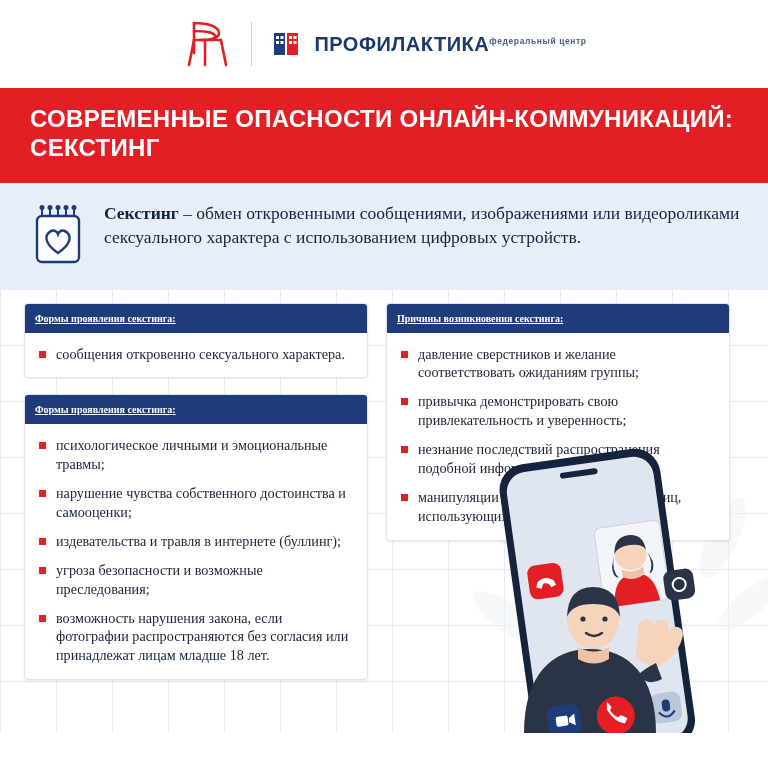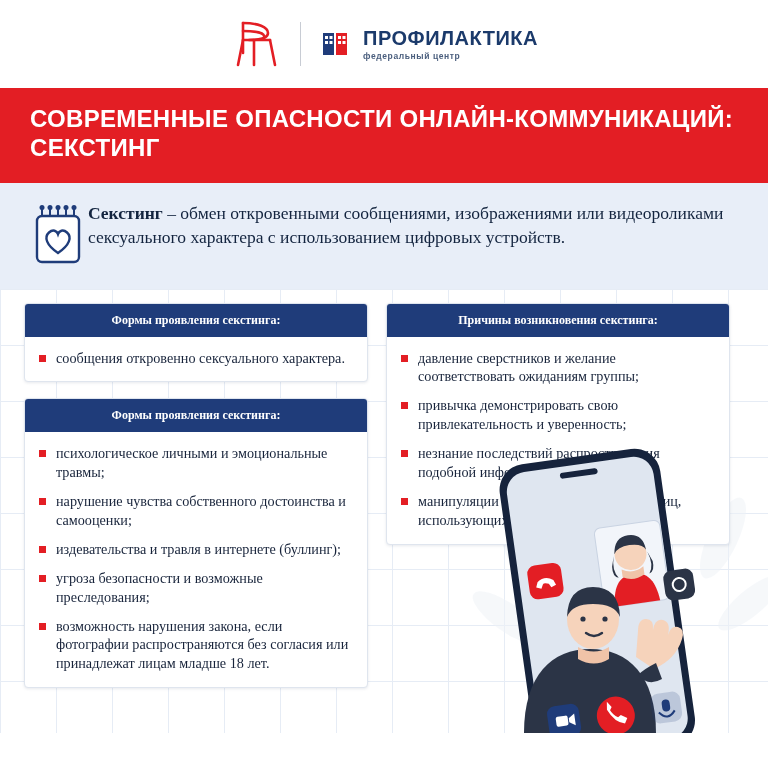--- a/index.html
+++ b/index.html
@@ -21,21 +21,21 @@
     gap: 18px;
     background: #ffffff;
   }
   .logo-chair { width: 52px; height: 50px; }
   .logo-divider {
     width: 1px; height: 44px;
     background: #c8ccd4;
   }
   .logo-right { display: flex; align-items: center; gap: 10px; }
   .logo-mark { width: 34px; height: 34px; }
-  .logo-text-block { display: flex; flex-direction: column; line-height: 1.05; }
+  .logo-text-block { display: flex; flex-direction: row; line-height: 1.05; }
   .logo-title {
     font-size: 20px; font-weight: bold; letter-spacing: .5px;
     color: #1b3a6b;
   }
   .logo-sub {
     font-size: 8.5px; letter-spacing: .6px;
     color: #4a5e7d; margin-top: 3px; font-weight: bold;
   }
 
   
@@ -49,20 +49,21 @@
     font-size: 24px;
     font-weight: bold;
     letter-spacing: .3px;
     line-height: 1.22;
   }
 
   
   .definition {
     background: #e8eef8;
     display: flex;
+    gap: 16px;
     padding: 18px 26px 20px 30px;
     align-items: flex-start;
   }
   .def-icon { flex: 0 0 58px; padding-top: 4px; }
   .def-text {
     font-family: "Liberation Serif", serif;
     font-size: 17.5px;
     line-height: 1.38;
     color: #13243f;
   }
@@ -96,25 +97,26 @@
   .card {
     background: #ffffff;
     border: 1px solid #dfe5ee;
     border-radius: 4px;
     box-shadow: 0 1px 3px rgba(20,40,80,.10);
     overflow: hidden;
   }
   .card-head {
     background: #1f3c7a;
     color: #ffffff;
-    text-align: center;
-    font-size: 12px;
+    text-align: left;
+    font-size: 10px;
     font-weight: bold;
     padding: 9px 10px;
     font-family: "Liberation Serif", serif;
+    text-decoration: underline;
   }
   .card-body { padding: 12px 14px 14px 14px; }
   ul.items { list-style: none; margin: 0; padding: 0; }
   ul.items li {
     position: relative;
     padding-left: 17px;
     margin-bottom: 10px;
     font-family: "Liberation Serif", serif;
     font-size: 14.2px;
     line-height: 1.33;

